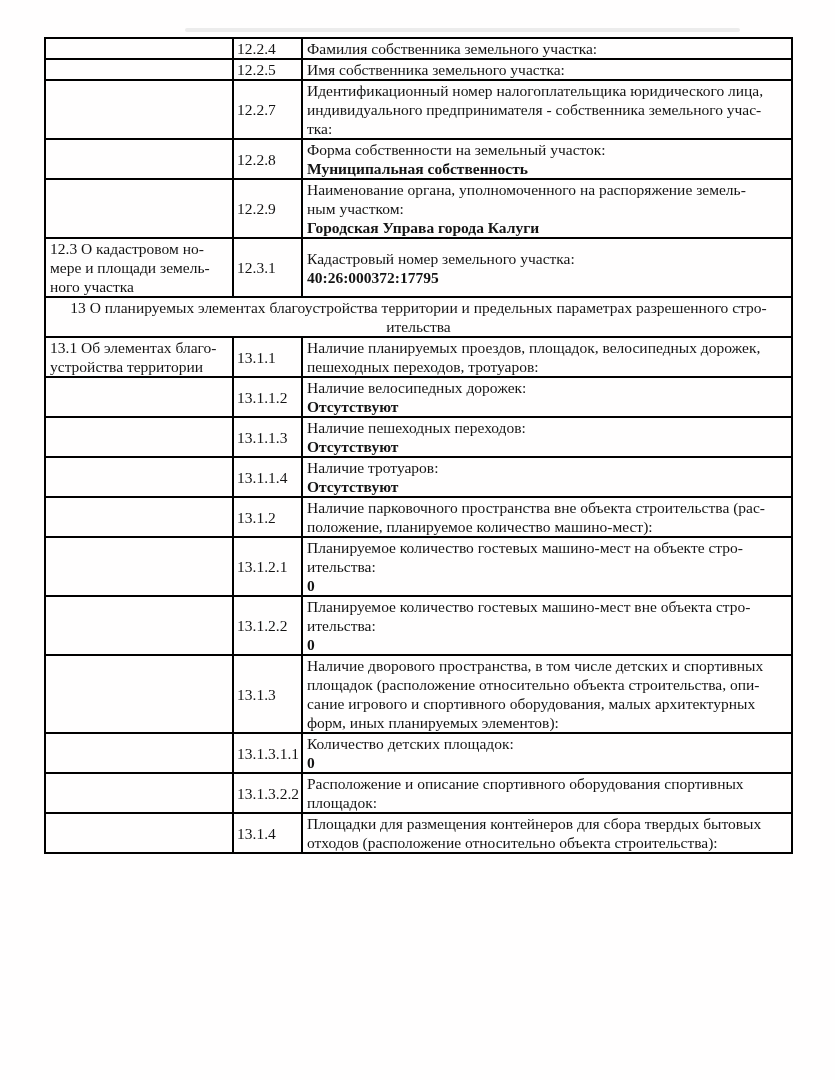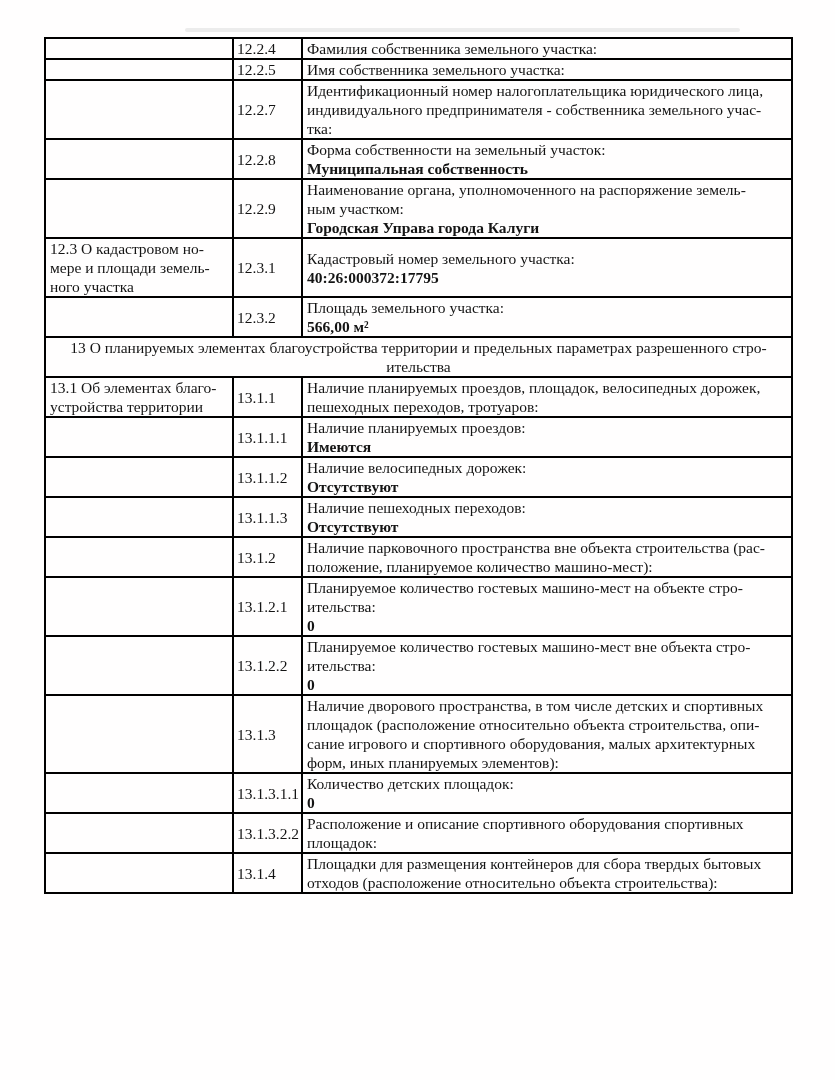--- a/index.html
+++ b/index.html
@@ -115,64 +115,56 @@
             <div class="line">мере и площади земель-</div>
             <div class="line">ного участка</div>
           </td>
           <td class="num-cell">12.3.1</td>
           <td class="content-cell">
             <div class="line">Кадастровый номер земельного участка:</div>
             <div class="line-bold">40:26:000372:17795</div>
           </td>
         </tr>
         <tr>
-          <td class="left-cell"></td>
-          <td class="num-cell">12.3.2</td>
-          <td class="content-cell">
-            <div class="line">Площадь земельного участка:</div>
-            <div class="line-bold">566,00 м²</div>
-          </td>
-        </tr>
-        <tr>
           <td class="section-cell" colspan="3">
             <div class="line">13 О планируемых элементах благоустройства территории и предельных параметрах разрешенного стро-ительства</div>
           </td>
         </tr>
         <tr>
           <td class="left-cell">
             <div class="line">13.1 Об элементах благо-</div>
             <div class="line">устройства территории</div>
           </td>
           <td class="num-cell">13.1.1</td>
           <td class="content-cell">
             <div class="line">Наличие планируемых проездов, площадок, велосипедных дорожек,</div>
             <div class="line">пешеходных переходов, тротуаров:</div>
           </td>
         </tr>
         <tr>
           <td class="left-cell"></td>
-          <td class="num-cell">13.1.1.1</td>
-          <td class="content-cell">
-            <div class="line">Наличие планируемых проездов:</div>
-            <div class="line-bold">Имеются</div>
-          </td>
-        </tr>
-        <tr>
-          <td class="left-cell"></td>
           <td class="num-cell">13.1.1.2</td>
           <td class="content-cell">
             <div class="line">Наличие велосипедных дорожек:</div>
             <div class="line-bold">Отсутствуют</div>
           </td>
         </tr>
         <tr>
           <td class="left-cell"></td>
           <td class="num-cell">13.1.1.3</td>
           <td class="content-cell">
             <div class="line">Наличие пешеходных переходов:</div>
+            <div class="line-bold">Отсутствуют</div>
+          </td>
+        </tr>
+        <tr>
+          <td class="left-cell"></td>
+          <td class="num-cell">13.1.1.4</td>
+          <td class="content-cell">
+            <div class="line">Наличие тротуаров:</div>
             <div class="line-bold">Отсутствуют</div>
           </td>
         </tr>
         <tr>
           <td class="left-cell"></td>
           <td class="num-cell">13.1.2</td>
           <td class="content-cell">
             <div class="line">Наличие парковочного пространства вне объекта строительства (рас-</div>
             <div class="line">положение, планируемое количество машино-мест):</div>
           </td>

